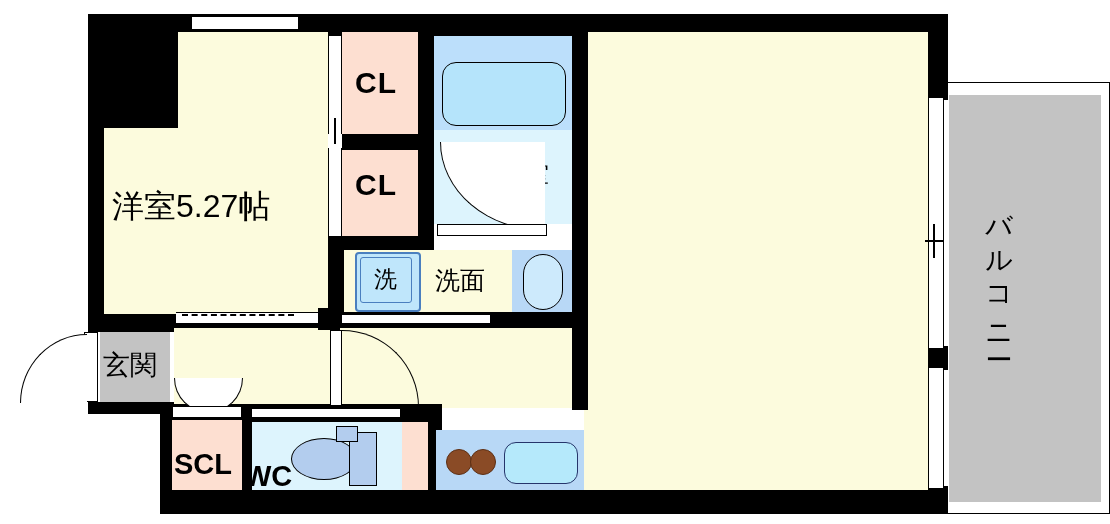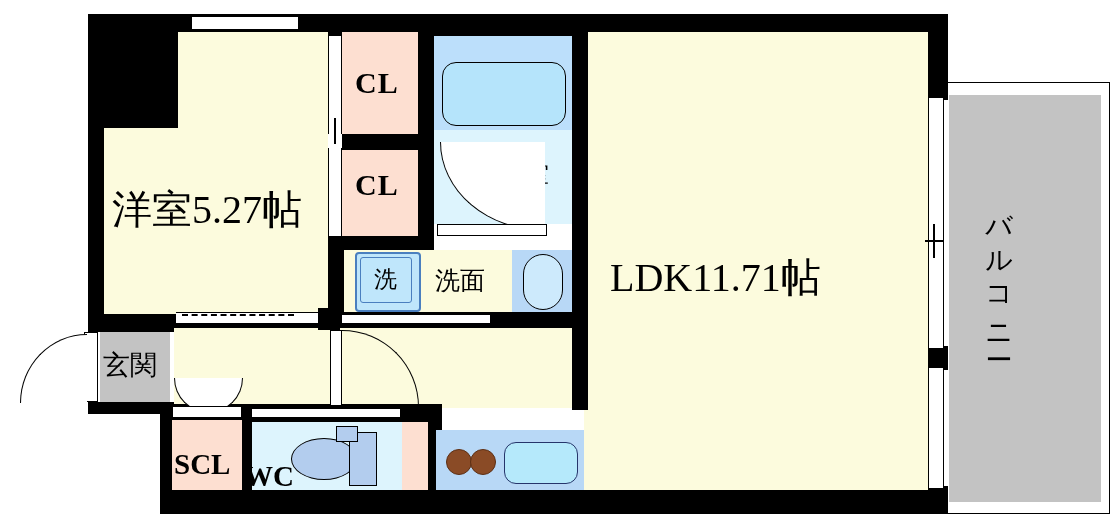--- a/index.html
+++ b/index.html
@@ -26,27 +26,27 @@
   .f-wc     { background: #ddf4fd; }
   .f-fixture{ background: #b8d8f6; }      
   .f-gray   { background: #c3c3c3; }      
   .f-white  { background: #ffffff; }
   .f-wall   { background: #000000; }
 
   
   .label {
     position: absolute;
     color: #000;
-    font-family: Liberation Serif, serif;
+    font-family: Liberation Sans, sans-serif;
     white-space: nowrap;
     line-height: 1;
     user-select: none;
   }
   .lbl-ldk   { font-size: 40px; letter-spacing: 0px; }
-  .lbl-room  { font-size: 40px; }
+  .lbl-room  { font-size: 32px; }
   .lbl-cl    { font-size: 30px; font-weight: 600; letter-spacing: 1px; }
   .lbl-bath  { font-size: 23px; }
   .lbl-wash  { font-size: 25px; }
   .lbl-sen   { font-size: 23px; }
   .lbl-gen   { font-size: 27px; }
   .lbl-scl   { font-size: 29px; font-weight: 600; }
   .lbl-wc    { font-size: 29px; font-weight: 600; }
   .lbl-rei   { font-size: 22px; }
   .lbl-balc  {
     font-size: 27px;
@@ -259,21 +259,20 @@
 
   <div class="fridge-box" style="left:600px; top:440px; width:54px; height:50px;"></div>
   <svg class="abs" style="left:600px; top:440px;" width="54" height="50">
     <line x1="2" y1="2" x2="52" y2="48" stroke="#000" stroke-width="1" stroke-dasharray="3,3"></line>
     <line x1="52" y1="2" x2="2" y2="48" stroke="#000" stroke-width="1" stroke-dasharray="3,3"></line>
   </svg>
   <div class="label lbl-rei" style="left:613px; top:454px; background:#fcfbdd; padding:0 2px;">冷</div>
 
   <div class="abs f-room" style="left:588px; top:32px; width:340px; height:458px;"></div>
   <div class="abs f-room" style="left:584px; top:328px; width:10px; height:162px;"></div>
-  <div class="label lbl-ldk" style="left:610px; top:258px;">LDK11.71帖</div>
 
   <div class="win-v" style="left:928px; top:98px; width:14px; height:250px;"></div>
   <div class="win-v" style="left:928px; top:368px; width:14px; height:120px;"></div>
   <div class="line-v" style="left:933px; top:224px; width:1.5px; height:34px;"></div>
   <div class="line-h" style="left:925px; top:240px; width:18px; height:1.5px;"></div>
 
   <div class="win-h" style="left:192px; top:16px; width:106px; height:12px;"></div>
 
   <div class="win-v" style="left:328px; top:36px; width:12px; height:98px;"></div>
   <div class="win-v" style="left:328px; top:148px; width:12px; height:88px;"></div>

